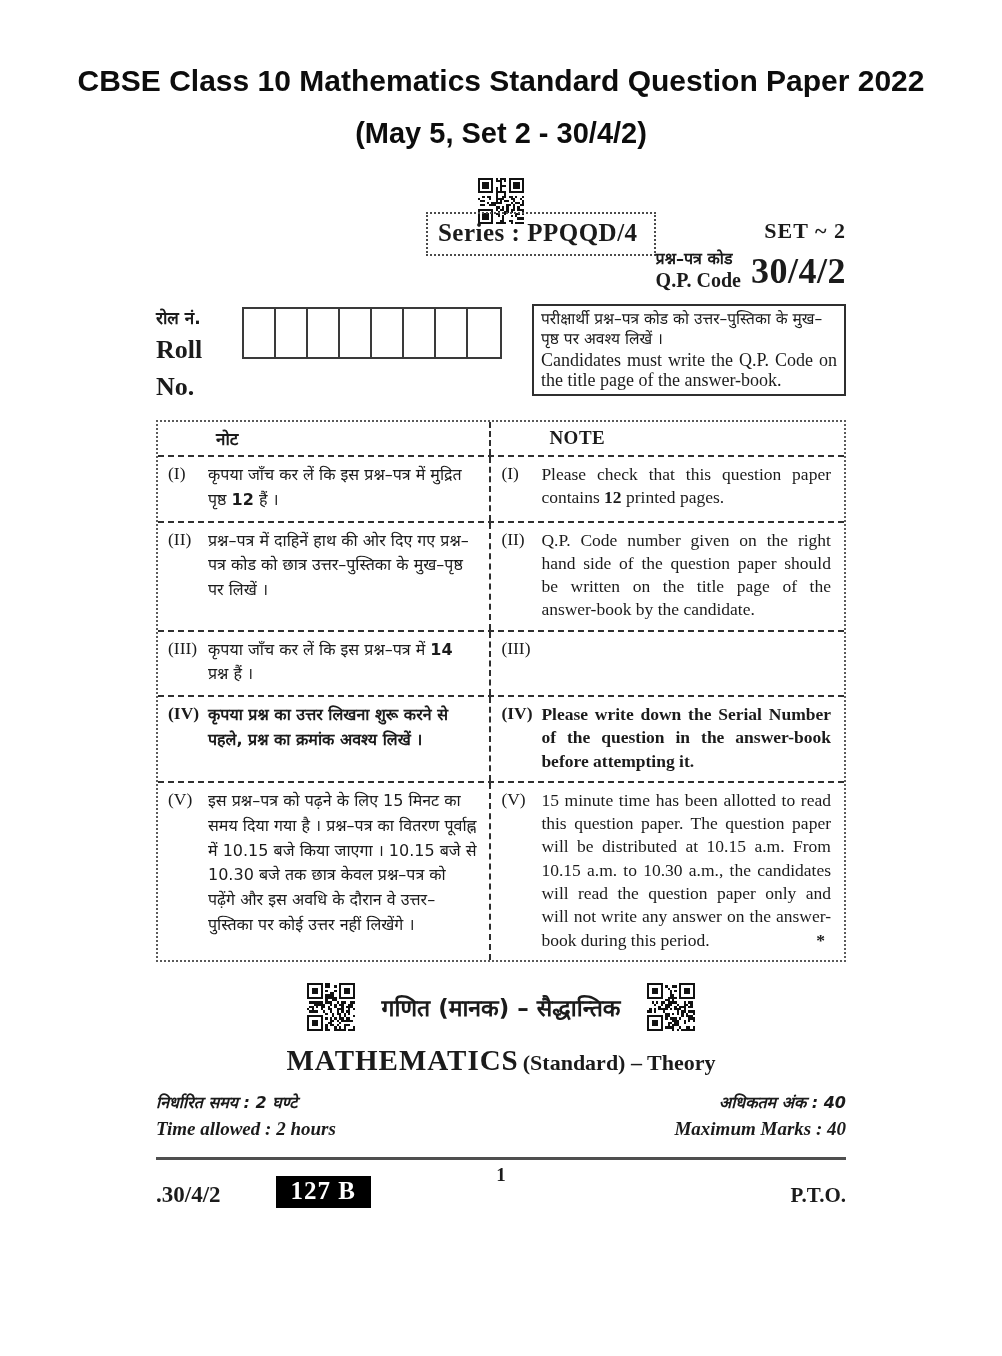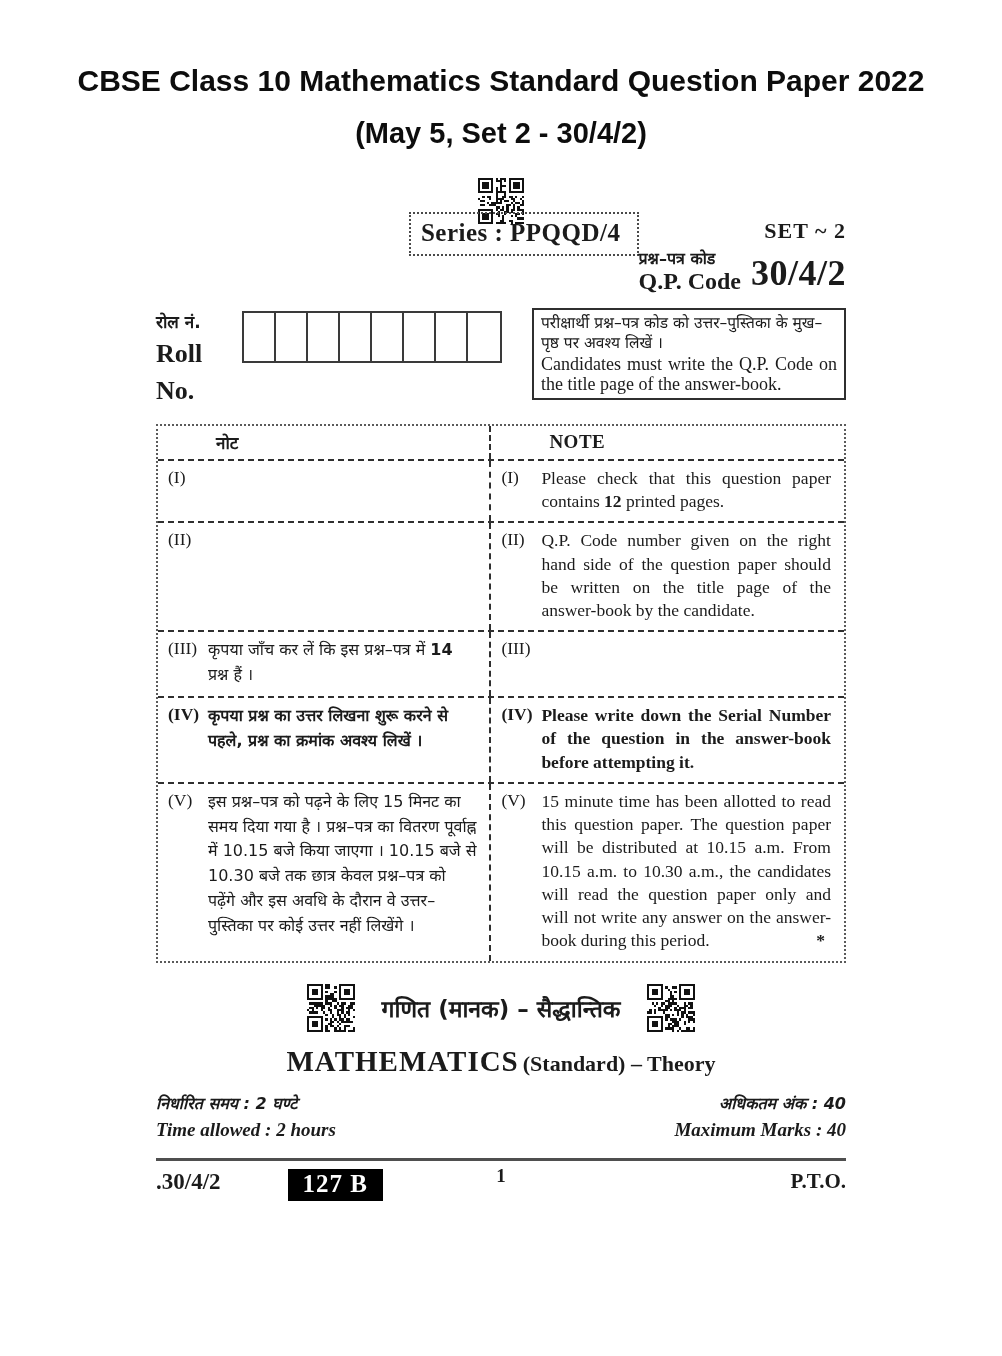--- a/index.html
+++ b/index.html
@@ -22,21 +22,21 @@
 
   
   .series-row { display:flex; justify-content:flex-end; align-items:flex-start; margin-top:-12px; }
   .series-box { border:2px dotted #4a4a4a; padding:5px 16px 7px 10px;
     font-weight:bold; font-size:25px; letter-spacing:0.5px; }
   .set-block { text-align:right; padding-top:6px; }
   .set-label { font-weight:bold; font-size:22px; letter-spacing:1px; }
   .qp-row { display:flex; align-items:center; justify-content:flex-end; gap:10px; margin-top:6px; }
   .qp-labels { text-align:left; line-height:1.15; }
   .qp-hi { font-family:"DejaVu Sans", sans-serif; font-weight:bold; font-size:16px; }
-  .qp-en { font-weight:bold; font-size:24px; }
+  .qp-en { font-weight:bold; font-size:20px; }
   .qp-value { font-weight:bold; font-size:36px; letter-spacing:0.5px; }
 
   
   .roll-row { display:flex; align-items:flex-start; margin-top:12px; }
   .roll-labels { width:86px; line-height:1.45; padding-top:2px; }
   .roll-hi { font-family:"DejaVu Sans", sans-serif; font-weight:bold; font-size:17px; }
   .roll-en { font-weight:bold; font-size:26px; }
   .roll-cells { display:flex; margin-top:3px; border:2px solid #3a3a3a; }
   .roll-cell { width:32px; height:48px; border-right:2px solid #3a3a3a; background:#fff; }
   .roll-cell:last-child { border-right:none; }
@@ -73,21 +73,21 @@
 
   
   .info-grid { margin-top:14px; font-style:italic; }
   .info-line { display:flex; justify-content:space-between; line-height:1.5; }
   .info-hi { font-family:"DejaVu Sans", sans-serif; font-size:16px; font-weight:bold; }
   .info-en { font-size:19px; font-weight:bold; }
 
   .rule { margin-top:14px; border-top:3px solid #4f4f4f; }
 
   
-  .footer-row { position:relative; display:flex; align-items:flex-start; margin-top:8px; height:40px;gap:12px; }
+  .footer-row { position:relative; display:flex; align-items:flex-end; margin-top:8px; height:40px; }
   .fcode { font-weight:bold; font-size:23px; }
   .fbatch { margin-left:55px; background:#000; color:#fff; font-weight:bold;
     font-size:25px; padding:1px 15px 3px 15px; letter-spacing:1px; }
   .fpage { position:absolute; left:50%; transform:translateX(-50%); text-align:center; top:-4px; }
   .fpage .pnum { font-weight:bold; font-size:19px; display:block; }
   .fpage .pline { width:95px; border-top:2px solid #3a3a3a; margin-top:7px; }
   .fpto { margin-left:auto; font-weight:bold; font-size:21px; }
 
   
   .logo { position:absolute; left:737px; top:1321px; display:flex; align-items:flex-start; }
@@ -283,30 +283,32 @@
 
     <div class="note-table">
       <div class="trow">
         <div class="tcell left thead-cell hi">नोट</div>
         <div class="tcell right thead-cell en">NOTE</div>
       </div>
 
       <div class="trow">
         <div class="tcell left cell-flex">
           <span class="num">(I)</span>
+          <span class="txt hi"><span>कृपया जाँच कर लें कि इस प्रश्न–पत्र में मुद्रित पृष्ठ </span><span class="bold">12</span><span> हैं ।</span></span>
         </div>
         <div class="tcell right cell-flex">
           <span class="num">(I)</span>
           <span class="txt en"><span>Please check that this question paper contains </span><span class="bold">12</span><span> printed pages.</span></span>
         </div>
       </div>
 
       <div class="trow">
         <div class="tcell left cell-flex">
           <span class="num">(II)</span>
+          <span class="txt hi"><span>प्रश्न–पत्र में दाहिनें हाथ की ओर दिए गए प्रश्न–पत्र कोड को छात्र उत्तर–पुस्तिका के मुख–पृष्ठ पर लिखें ।</span></span>
         </div>
         <div class="tcell right cell-flex">
           <span class="num">(II)</span>
           <span class="txt en"><span>Q.P. Code number given on the right hand side of the question paper should be written on the title page of the answer-book by the candidate.</span></span>
         </div>
       </div>
 
       <div class="trow">
         <div class="tcell left cell-flex">
           <span class="num">(III)</span>

